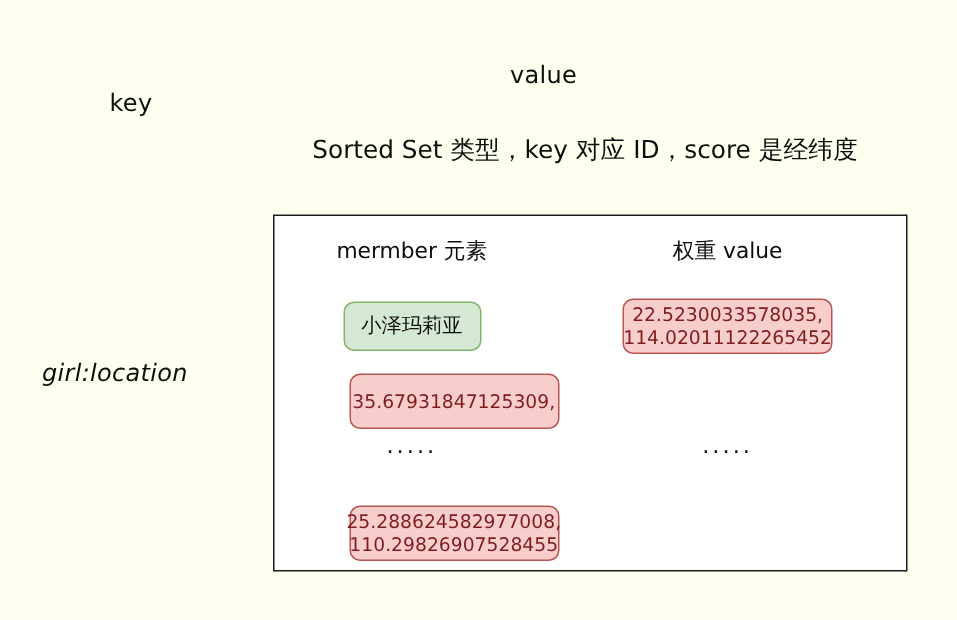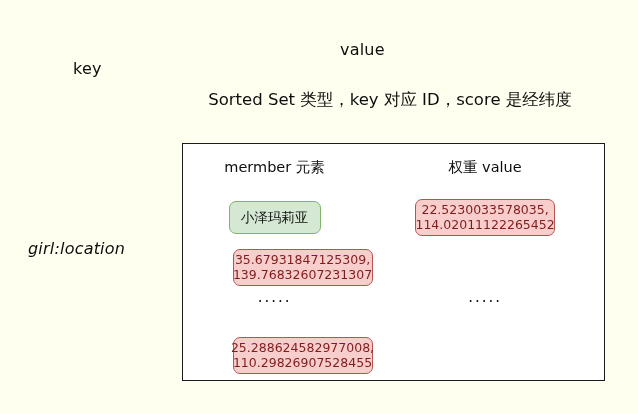--- a/index.html
+++ b/index.html
@@ -155,21 +155,20 @@
             <span>22.5230033578035,</span>
             <span>114.02011122265452</span>
           </div>
         </div>
       </div>
 
       <div class="row">
         <div class="cell-score">
           <div class="pill score">
             <span>35.67931847125309,</span>
-            <span>139.76832607231307</span>
           </div>
         </div>
       </div>
 
       <div class="ellipsis-row">
         <div class="cell-member">
           <span class="ellipsis">.....</span>
         </div>
         <div class="cell-score">
           <span class="ellipsis">.....</span>

